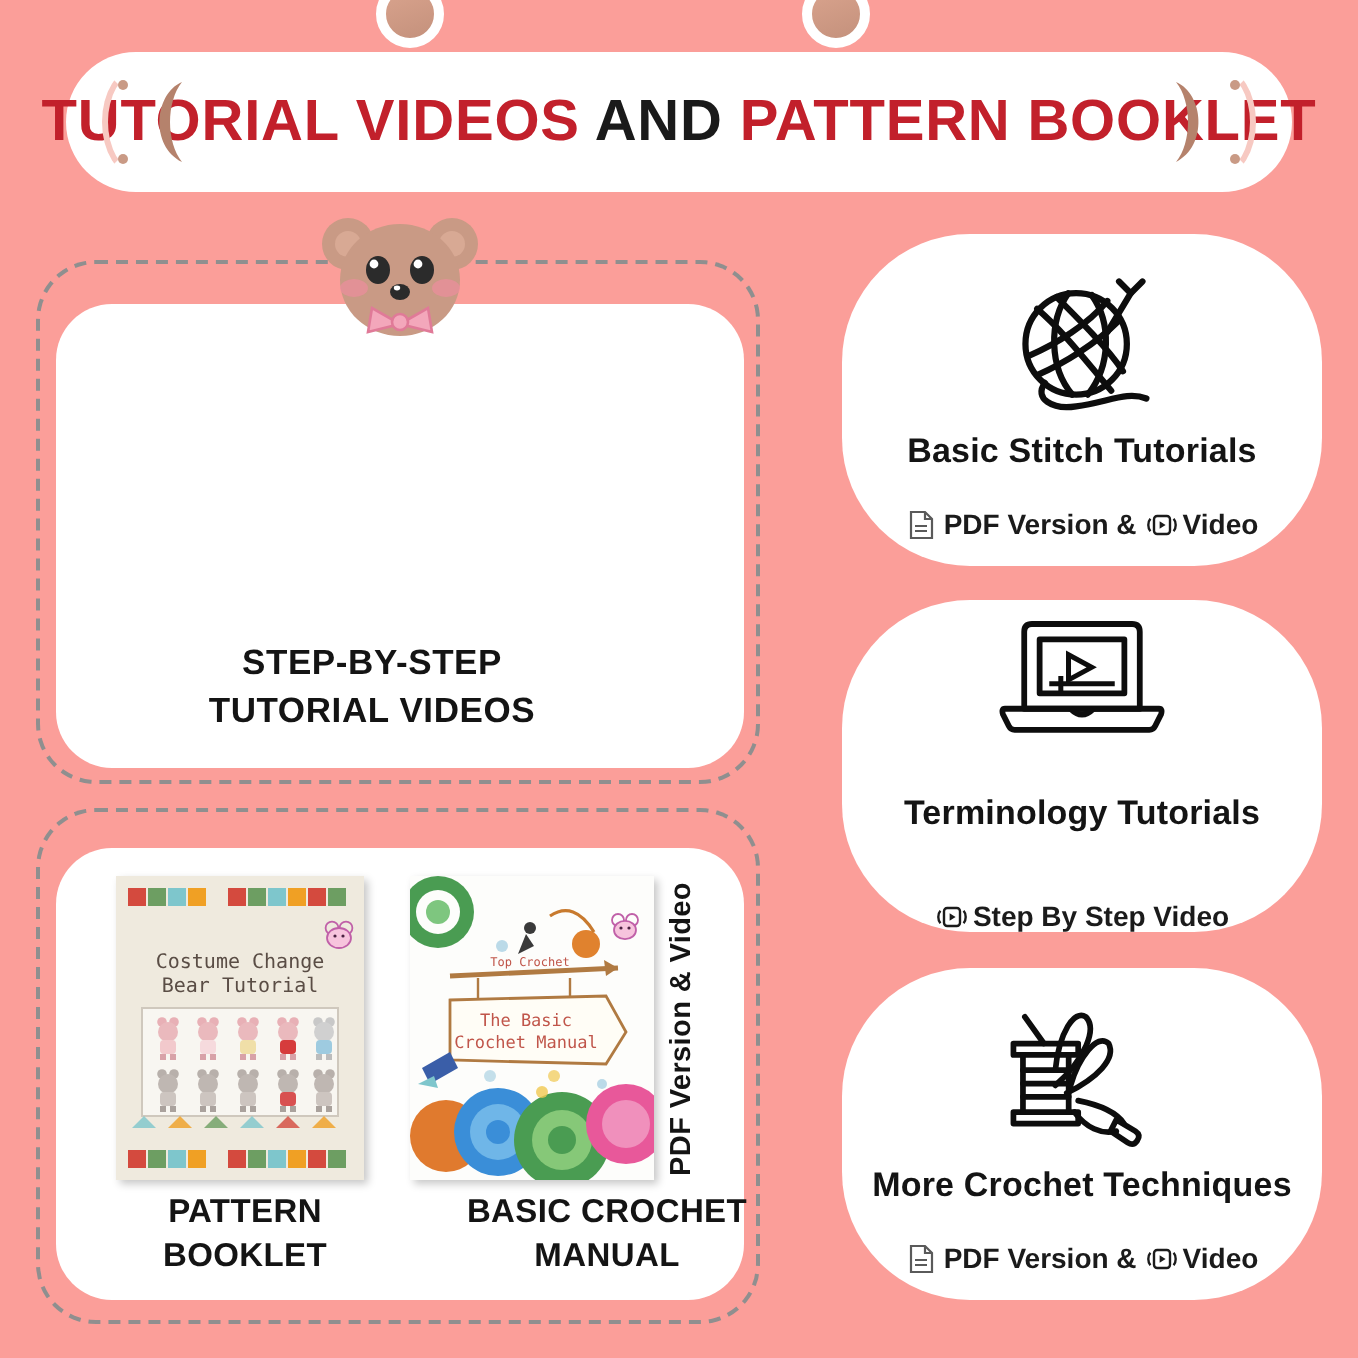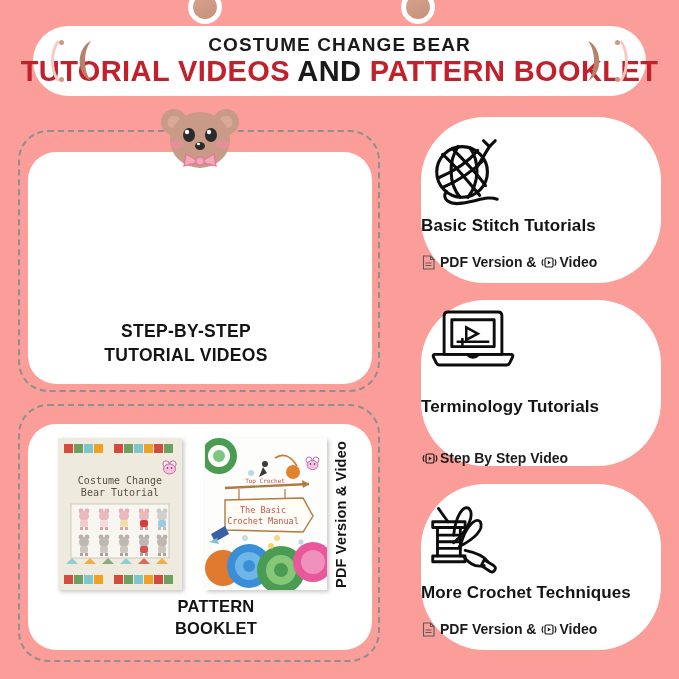--- a/index.html
+++ b/index.html
@@ -248,21 +248,21 @@
   
   .fcard {
     position: absolute;
     left: 421px;
     width: 240px;
     background: #fff;
     border-radius: 64px;
     z-index: 3;
     display: flex;
     flex-direction: column;
-    align-items: flex-start;
+    align-items: center;
     justify-content: center;
   }
   .fcard-1 { top: 117px;  height: 166px; }
   .fcard-2 { top: 300px; height: 166px; gap: 15px; }
   .fcard-3 { top: 484px; height: 166px; }
 
   .fcard-icon { height: 80px; display: flex; align-items: center; justify-content: center; }
   .fcard-title {
     font-size: 17px;
     font-weight: bold;
@@ -302,21 +302,20 @@
       <path d="M20 2 C6 8, 4 34, 20 42 C12 32, 12 12, 20 2 Z" fill="#b5826c"></path>
     </svg>
   </div>
   <div class="crescent r">
     <svg viewBox="0 0 24 44" width="24" height="44">
       <path d="M4 2 C18 8, 20 34, 4 42 C12 32, 12 12, 4 2 Z" fill="#b5826c"></path>
     </svg>
   </div>
 
   <div class="banner-text">
-    <div class="title-1">COSTUME CHANGE BEAR</div>
     <div class="title-2"><span class="red">TUTORIAL VIDEOS</span> <span>AND</span> <span class="red">PATTERN BOOKLET</span></div>
   </div>
 </div>
 
 <div class="bear-mascot">
   <svg viewBox="0 0 100 66" width="100" height="66">
     <circle cx="24" cy="18" r="13" fill="#c99a85"></circle>
     <circle cx="76" cy="18" r="13" fill="#c99a85"></circle>
     <circle cx="24" cy="18" r="6.5" fill="#d8a994"></circle>
     <circle cx="76" cy="18" r="6.5" fill="#d8a994"></circle>
@@ -594,20 +593,24 @@
 
 <div class="vert-text">
   <span>PDF Version &amp; Video</span>
 </div>
 
 <div class="label-books">
   <div class="a">
     <div>PATTERN</div>
     <div>BOOKLET</div>
   </div>
+  <div class="b">
+    <div>BASIC CROCHET</div>
+    <div>MANUAL</div>
+  </div>
 </div>
 
 <div class="fcard fcard-1">
   <div class="fcard-icon">
     <svg viewBox="0 0 90 80" width="88" height="78">
       <g fill="none" stroke="#0d0d0d" stroke-width="3.2" stroke-linecap="round">
         <circle cx="42" cy="42" r="26"></circle>
         <path d="M22 24 C36 36, 48 52, 60 66"></path>
         <path d="M32 18 C44 30, 58 44, 66 56"></path>
         <path d="M18 48 C32 42, 48 32, 58 20"></path>

